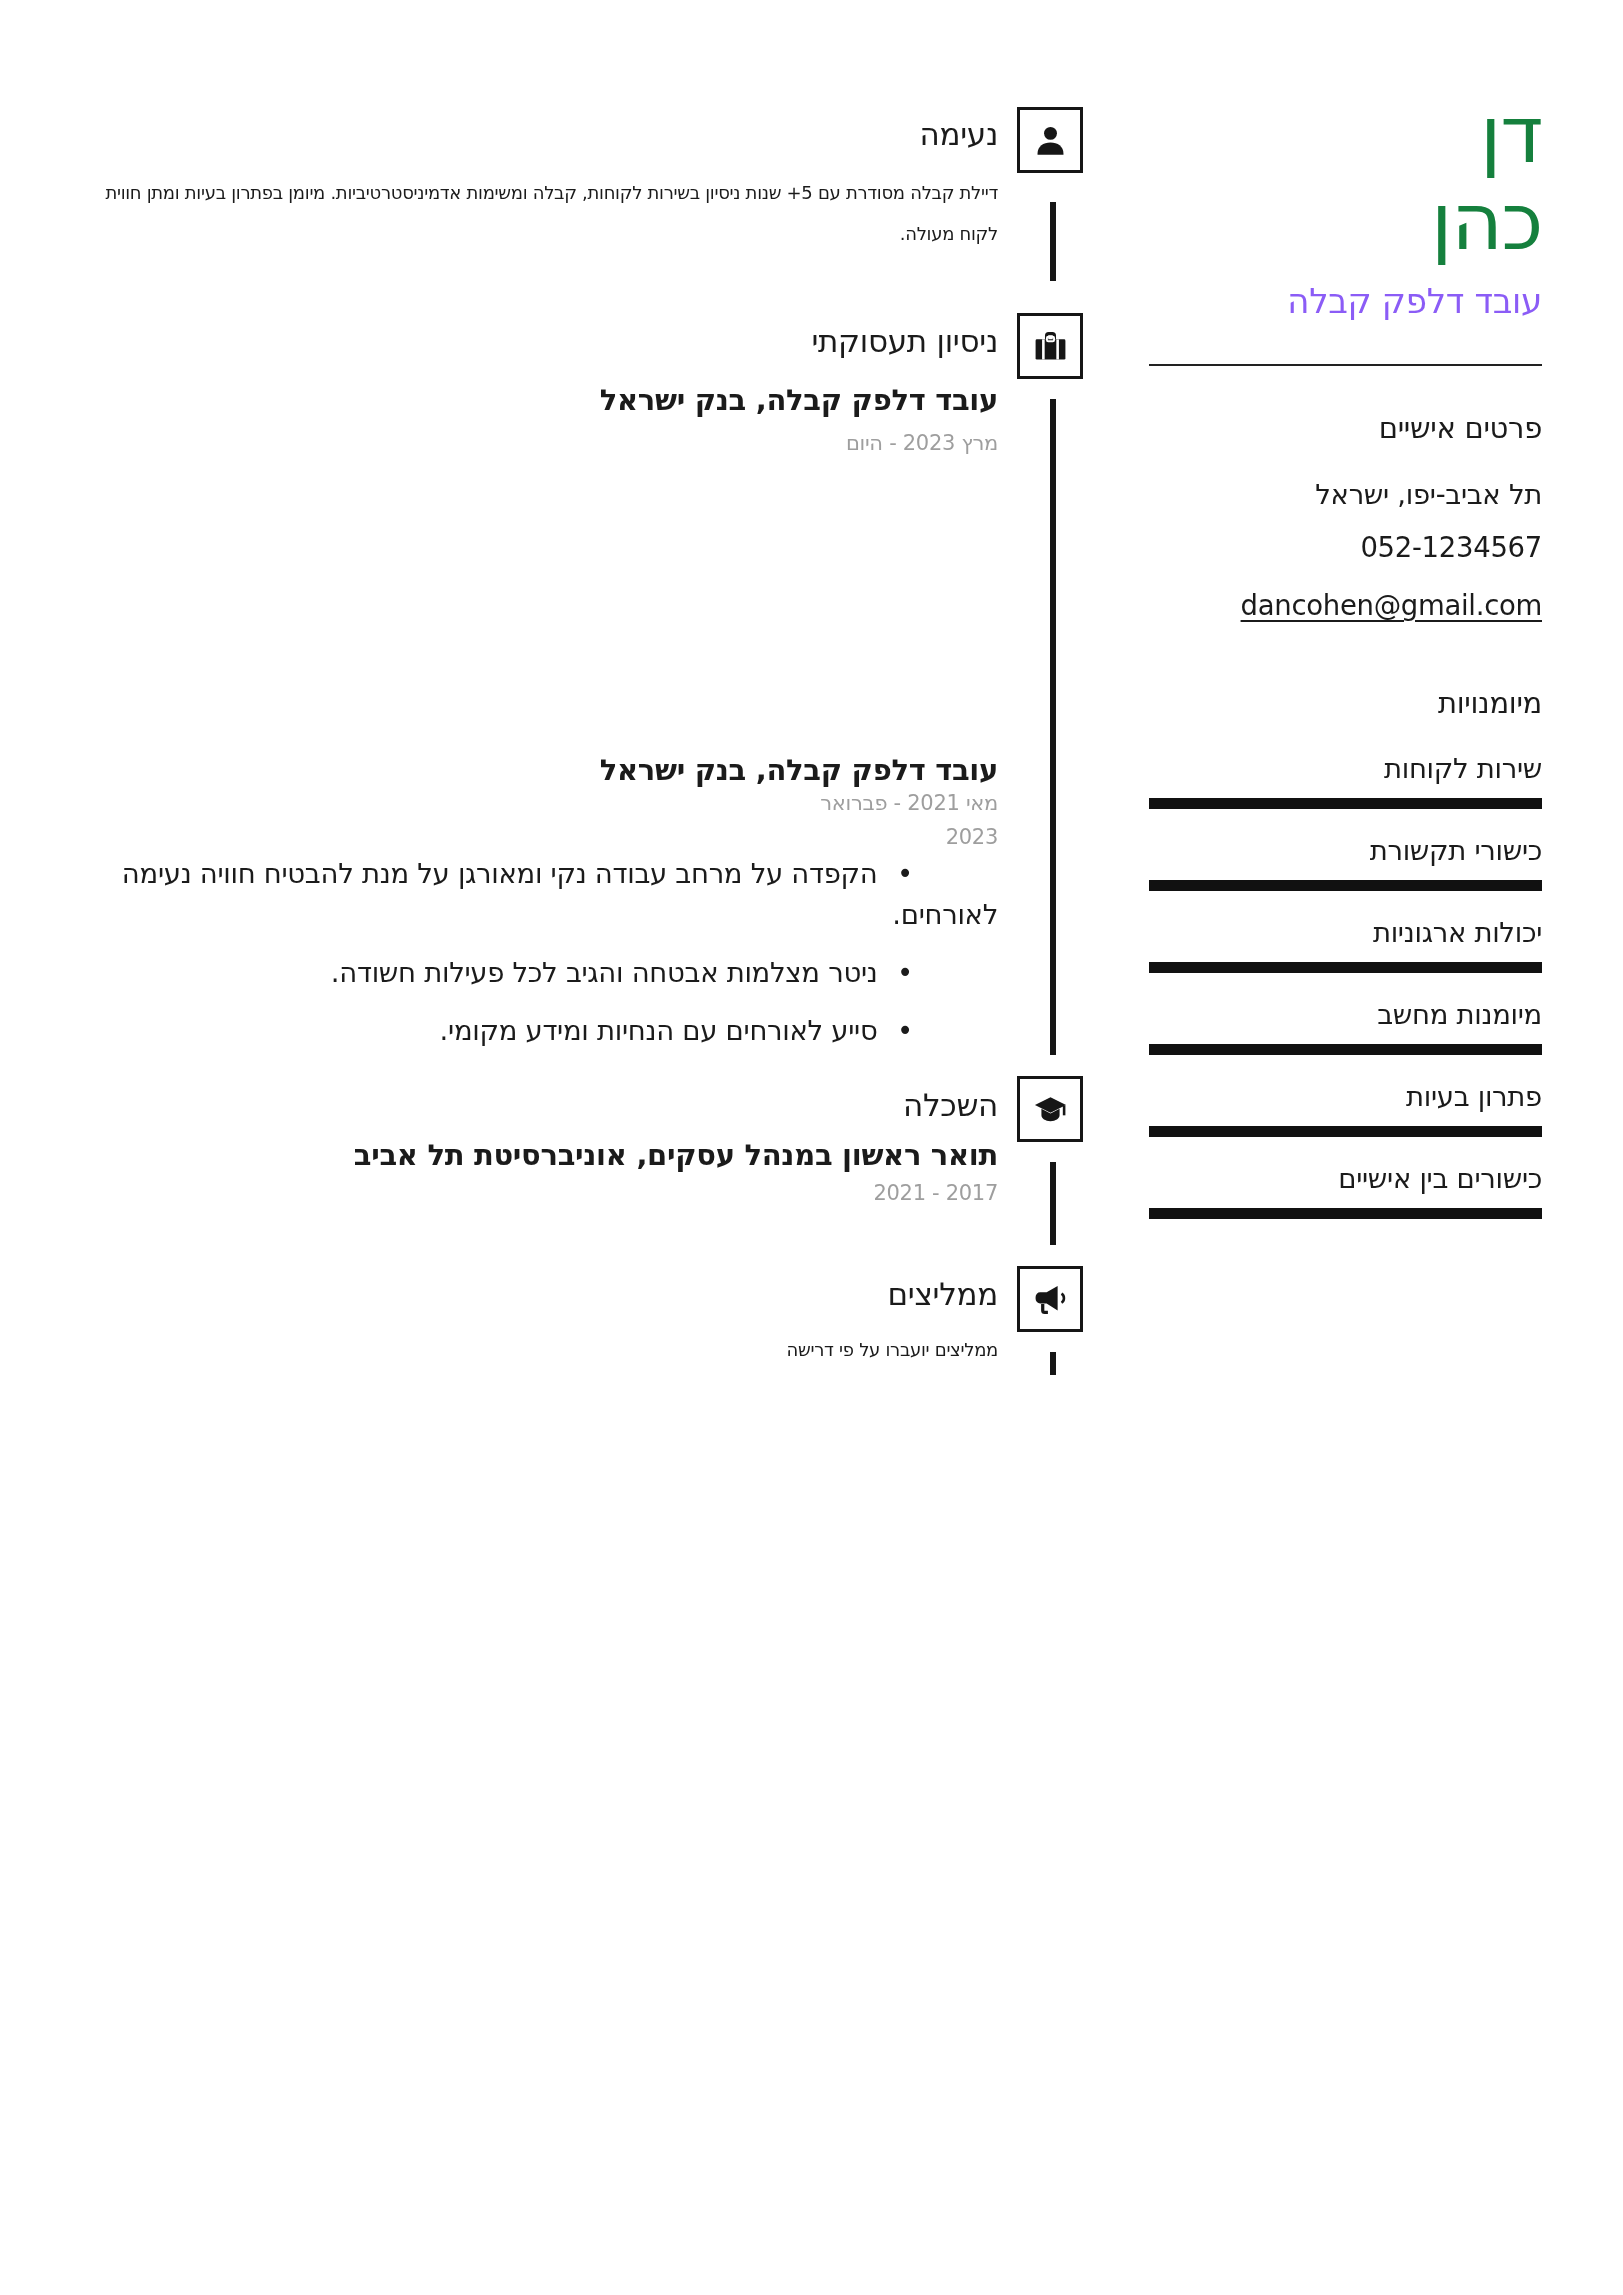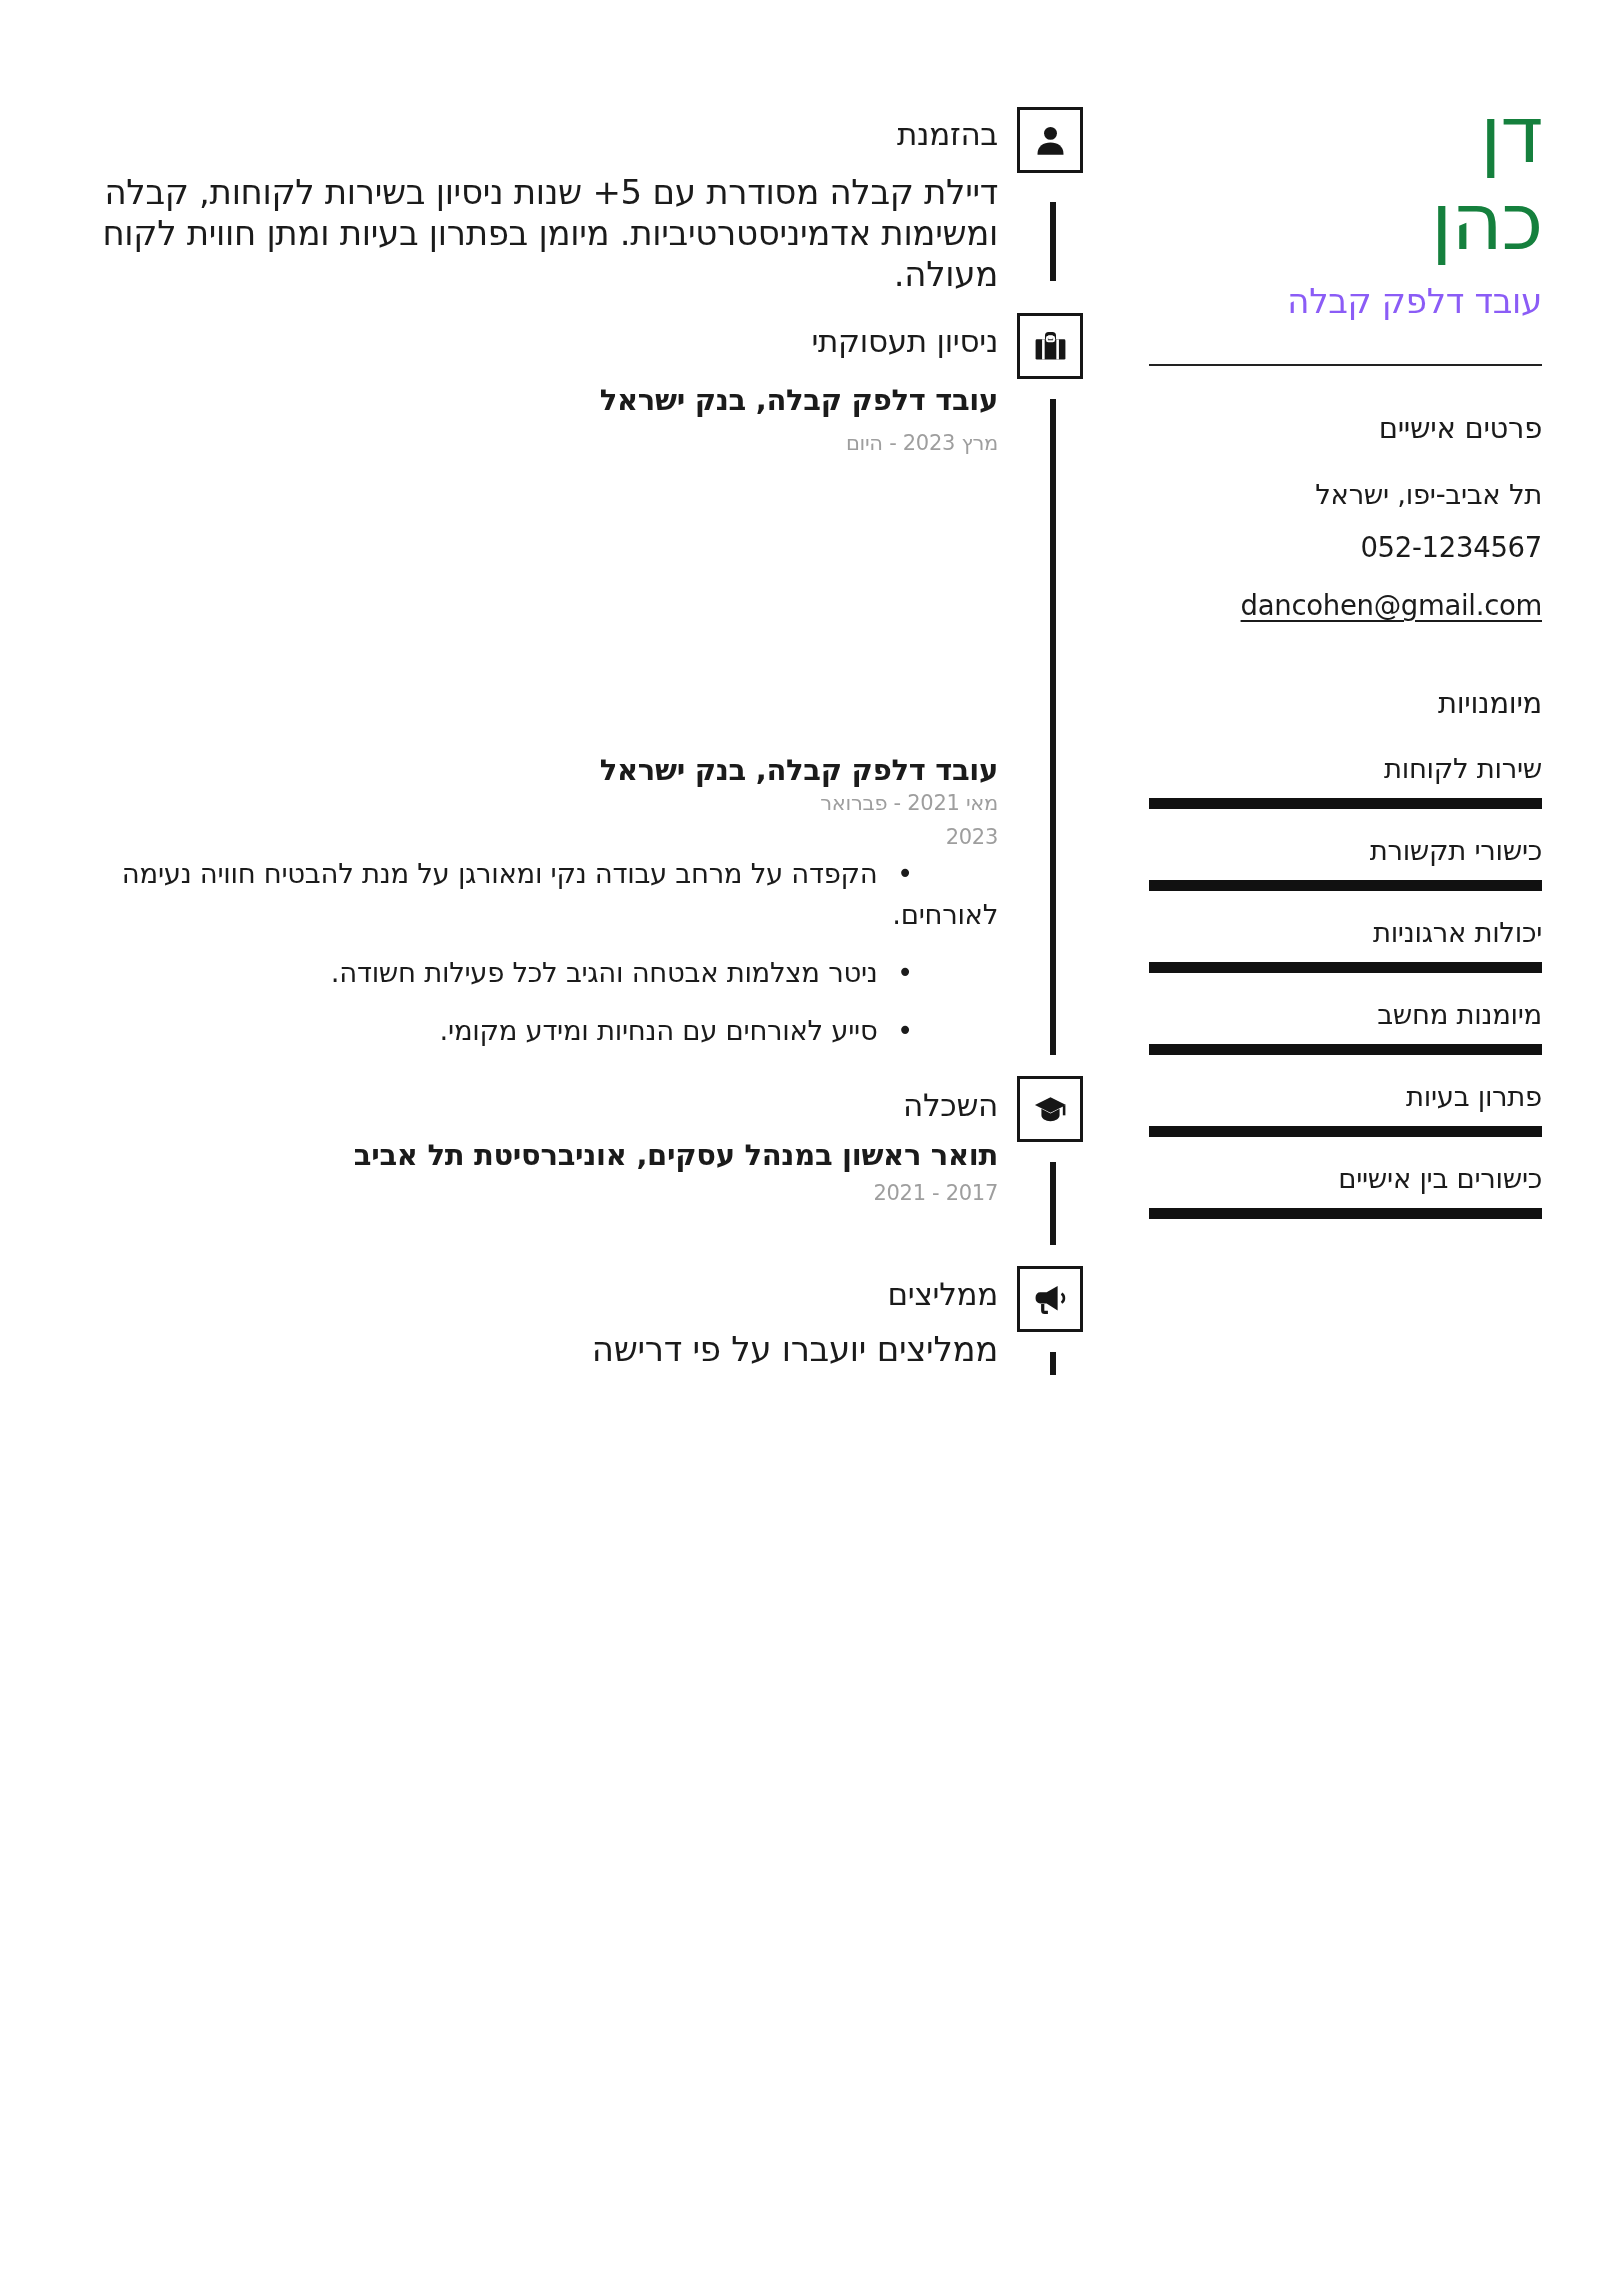--- a/index.html
+++ b/index.html
@@ -9,21 +9,21 @@
     background:#ffffff;
     font-family:"DejaVu Sans","Liberation Sans",sans-serif;
     color:#1b1b1b;
     overflow:hidden;
     letter-spacing:-0.3px;
   }
   
   .main-col{position:absolute;left:98px;width:900px;top:0;height:100%;}
   .m-abs{position:absolute;right:0;width:100%;}
   .sec-heading{font-size:31px;line-height:39px;font-weight:400;color:#1b1b1b;}
-  .body-text{font-size:34px;line-height:41px;color:#1b1b1b;}
+  .body-text{font-size:18px;line-height:41px;color:#1b1b1b;}
   .job-title{font-size:29px;line-height:37px;font-weight:700;color:#1b1b1b;}
   .job-date{font-size:21px;line-height:34px;color:#9e9e9e;}
   .date-narrow{max-width:226px;margin-right:0;}
   ul.bullets{margin:0;padding:0;list-style:none;}
   ul.bullets li{
     font-size:27.5px;line-height:41px;color:#1b1b1b;
     text-indent:85px;margin:0 0 17px 0;padding:0;
   }
   ul.bullets li::before{content:"•";margin-left:19.6px;}
   
@@ -48,21 +48,21 @@
   .skill + .skill{margin-top:23.6px;}
   svg{display:block;}
 </style>
 </head>
 <body>
 
 <div id="page">
 
   <div class="main-col">
 
-    <div class="m-abs sec-heading" style="top:115px;">בהזמנת</div>
+    <div class="m-abs sec-heading" style="top:115px;">נעימה</div>
     <div class="m-abs body-text" style="top:172px;">דיילת קבלה מסודרת עם 5+ שנות ניסיון בשירות לקוחות, קבלה ומשימות אדמיניסטרטיביות. מיומן בפתרון בעיות ומתן חווית לקוח מעולה.</div>
 
     <div class="m-abs sec-heading" style="top:322px;">ניסיון תעסוקתי</div>
 
     <div class="m-abs job-title" style="top:382px;">עובד דלפק קבלה, בנק ישראל</div>
     <div class="m-abs job-date" style="top:426px;">מרץ 2023 - היום</div>
 
     <div class="m-abs job-title" style="top:752px;">עובד דלפק קבלה, בנק ישראל</div>
     <div class="m-abs job-date date-narrow" style="top:786px;width:226px;">מאי 2021 - פברואר 2023</div>
     <ul class="bullets m-abs" style="top:853px;">

